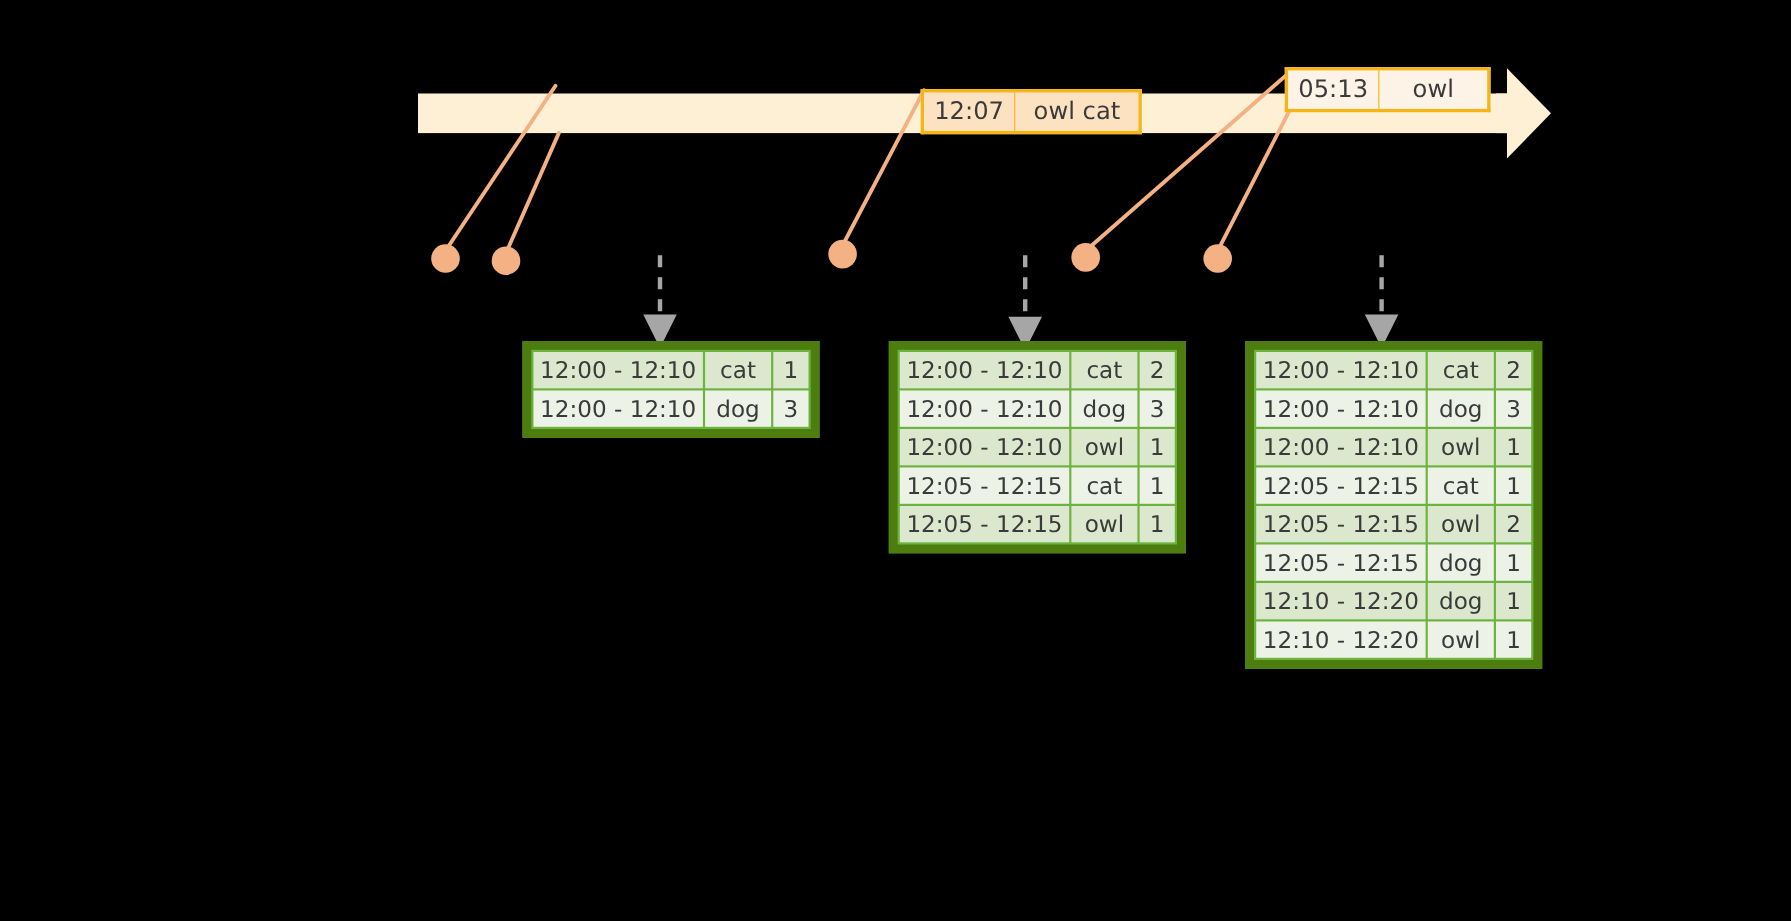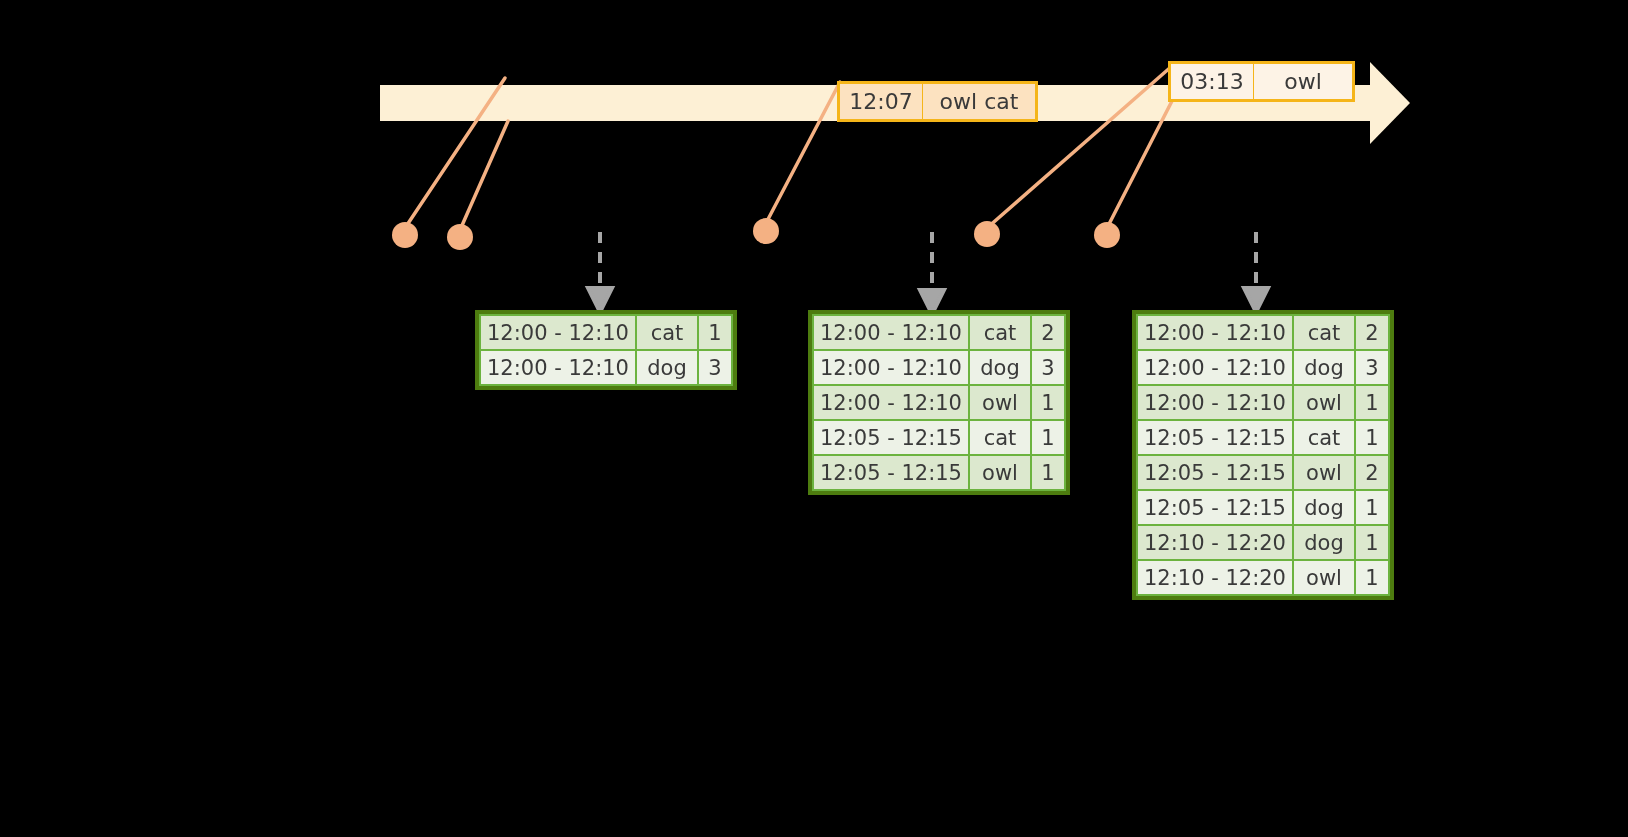--- a/index.html
+++ b/index.html
@@ -44,21 +44,21 @@
   }
   .evt-table tr.rowA td { background: #FCE2C0; }
   .evt-table tr.rowB td { background: #FDF3E6; }
   .evt-time { width: 84px; }
   .evt-words { width: 114px; }
   .evt-words-narrow { width: 100px; }
 
   
   .res-table {
     position: absolute;
-    border: 4px solid #4d7c0f;
+    border: 8px solid #4d7c0f;
     border-collapse: separate;
     border-spacing: 2px;
     background: #6CB33F;
     z-index: 4;
   }
   .res-table td {
     font-size: 21px;
     color: #3a3a3a;
     text-align: center;
     height: 33px;
@@ -125,21 +125,21 @@
         <tr class="rowA">
       <td class="evt-time">12:07</td>
       <td class="evt-words">owl cat</td>
     </tr>
   </tbody>
     </table>
 
   <table class="evt-table" style="left:1168px; top:61px;">
     <tbody>
     <tr class="rowB">
-      <td class="evt-time">03:13</td>
+      <td class="evt-time">05:13</td>
       <td class="evt-words-narrow">owl</td>
     </tr>
   </tbody>
     </table>
 
   <table class="res-table" style="left:475px; top:310px;">
     <tbody>
         <tr class="shade">
       <td class="c-window">12:00 - 12:10</td>
       <td class="c-word">cat</td>

